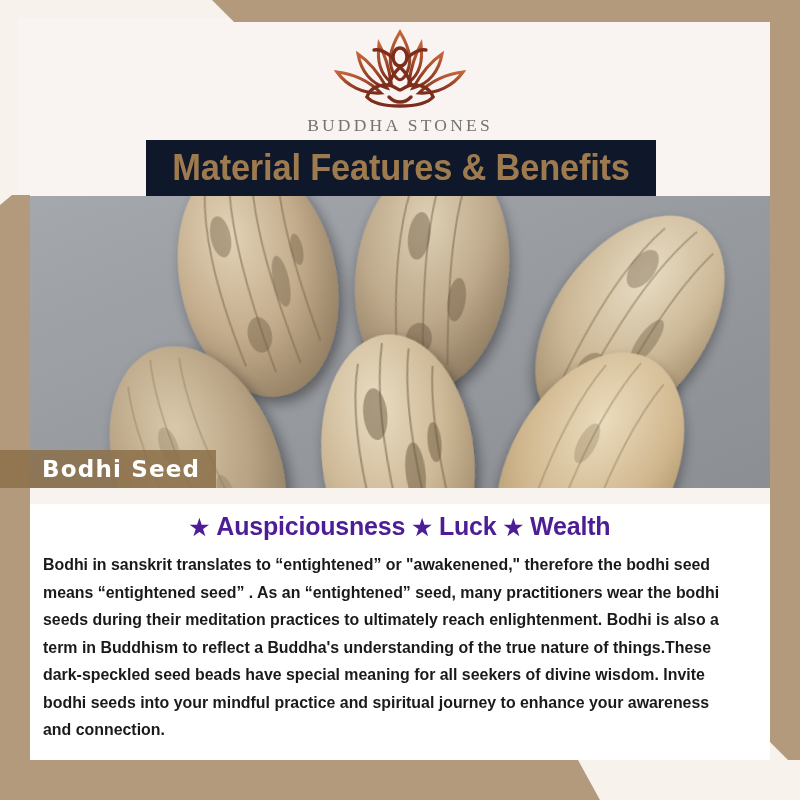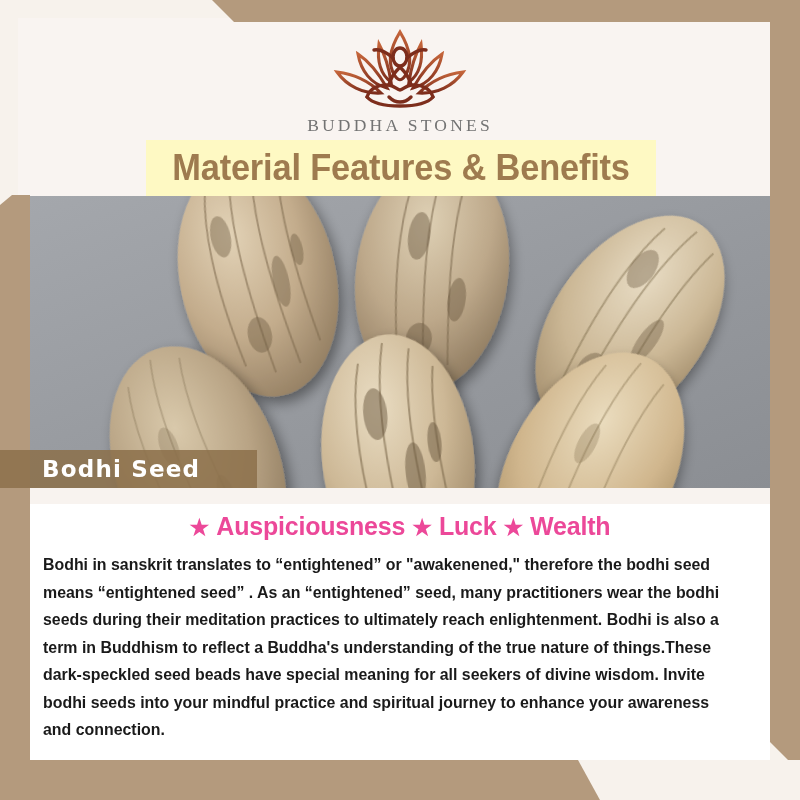--- a/index.html
+++ b/index.html
@@ -52,42 +52,42 @@
   .logo-mark { width:166px; height:86px; display:block; }
   .logo-word {
     margin-top:5px;
     font-family:"Liberation Serif", serif;
     font-size:17.5px; letter-spacing:3.2px; color:#737373; font-weight:400;
   }
 
   
   .title-banner {
     position:absolute; left:146px; top:140px; width:510px; height:56px;
-    background:#fef9c3;
+    background:#0f172a;
     display:flex; align-items:center; justify-content:center;
   }
   .title-text {
     font-family:"Liberation Sans Narrow","Liberation Sans", sans-serif;
     font-weight:bold; font-size:37px; letter-spacing:-0.2px;
     color:#9e7b4f;
     transform:scaleX(0.93); transform-origin:center;
     white-space:nowrap;
   }
 
   
   .photo {
     position:absolute; left:30px; top:196px; width:740px; height:292px;
     background:#9a9da2;
     overflow:hidden;
   }
   .photo svg { display:block; width:740px; height:292px; }
 
   
   .caption-band {
-    position:absolute; left:0; top:450px; width:257px; height:38px;
+    position:absolute; left:0; top:450px; width:216px; height:38px;
     background:rgba(140,112,74,0.86);
     display:flex; align-items:center;
   }
   .caption-text {
     margin-left:42px;
     color:#ffffff; font-weight:bold; font-size:23px;
     letter-spacing:1.2px;
     font-family:"DejaVu Sans", sans-serif;
     white-space:nowrap;
   }
@@ -99,21 +99,21 @@
   }
   .content-topfade {
     position:absolute; left:0; top:0; width:740px; height:16px;
     background:#f8f3ef;
   }
 
   .benefits {
     position:absolute; left:0; top:24px; width:740px;
     text-align:center;
     font-family:"Liberation Sans Narrow","Liberation Sans", sans-serif;
-    font-weight:bold; font-size:25px; color:#ec4899;
+    font-weight:bold; font-size:25px; color:#4c1d95;
     white-space:nowrap;
   }
   .benefits .star { font-size:22px; }
   .benefits .word { letter-spacing:-0.2px; }
 
   .body-text {
     position:absolute; left:13px; top:63px; width:716px;
     font-family:"Liberation Sans Narrow","Liberation Sans", sans-serif;
     font-size:16.4px; font-weight:bold; color:#1a1a1a;
     line-height:27.5px; text-align:left;

